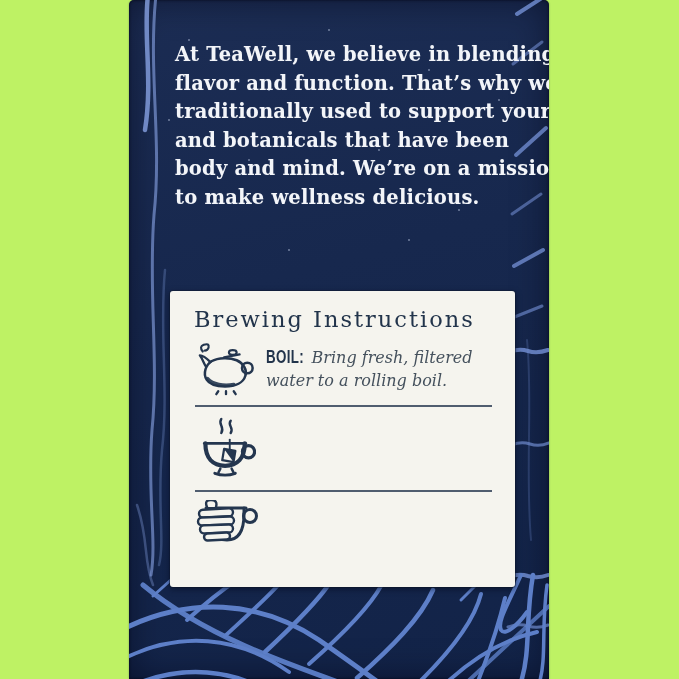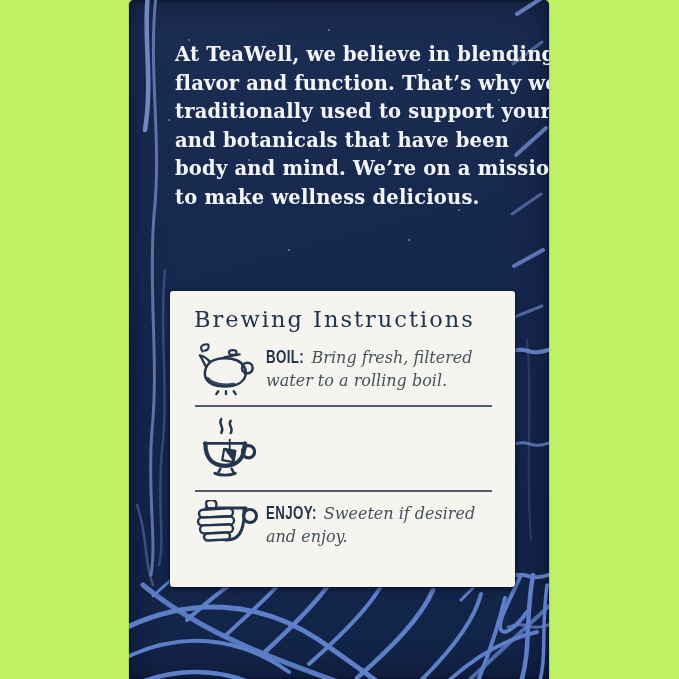--- a/index.html
+++ b/index.html
@@ -165,21 +165,17 @@
             <path d="M15,8 C13,28 19,40 33,40 C45,40 50,31 50,14 L50,8" stroke-width="3"></path>
             <path d="M12,8 L52,8" stroke-width="3"></path>
             <circle cx="56" cy="16" r="6.5" stroke-width="3"></circle>
             <path d="M13,7 q-3,-7 4,-7 q7,0 5,7" stroke-width="2.4" fill="#f5f4ee"></path>
             <rect x="5" y="9" width="34" height="8" rx="4" fill="#f5f4ee" stroke-width="2.4" transform="rotate(-3 22 13)"></rect>
             <rect x="4" y="17" width="36" height="8" rx="4" fill="#f5f4ee" stroke-width="2.4" transform="rotate(-2 22 21)"></rect>
             <rect x="6" y="25" width="33" height="8" rx="4" fill="#f5f4ee" stroke-width="2.4" transform="rotate(-2 22 29)"></rect>
             <rect x="10" y="33" width="26" height="7" rx="3.5" fill="#f5f4ee" stroke-width="2.4" transform="rotate(-3 23 36)"></rect>
           </svg>
         </span>
-        <p class="step-text">
-          <span class="step-label">ENJOY:</span>
-          <span>Sweeten if desired and enjoy.</span>
-        </p>
       </div>
 
     </div>
   </div>
 </div>
 
 </body></html>

